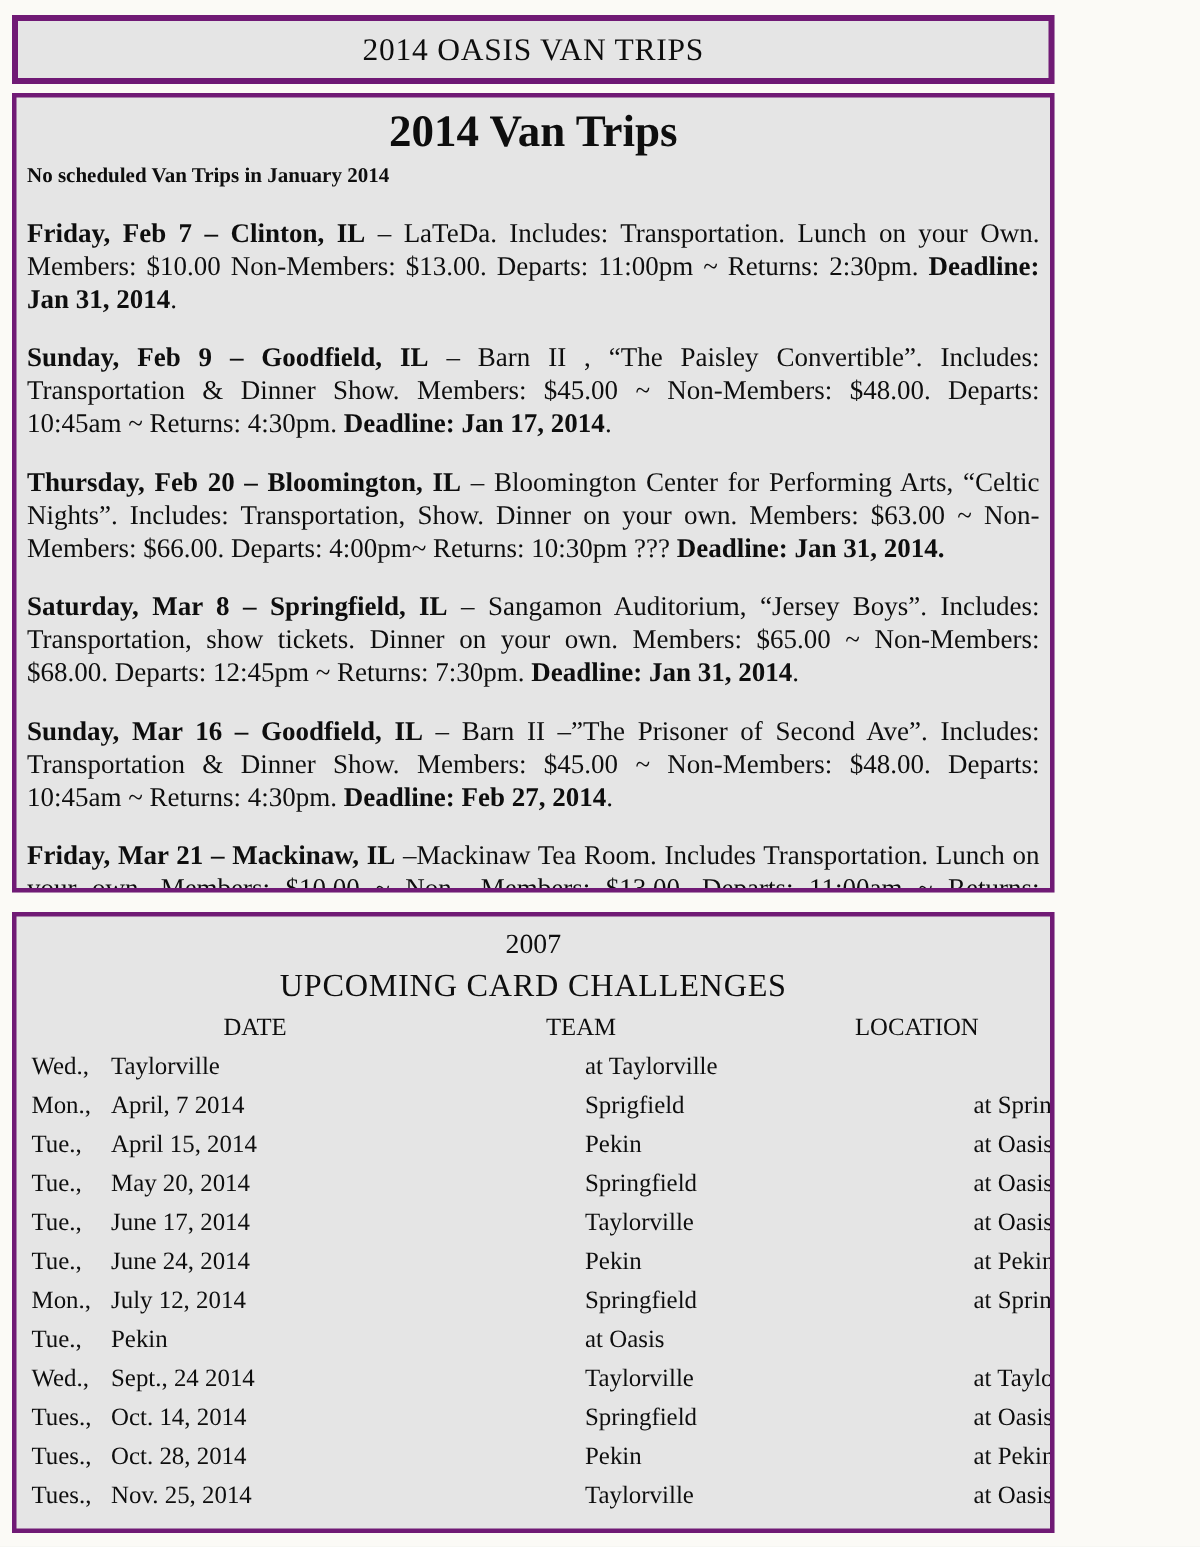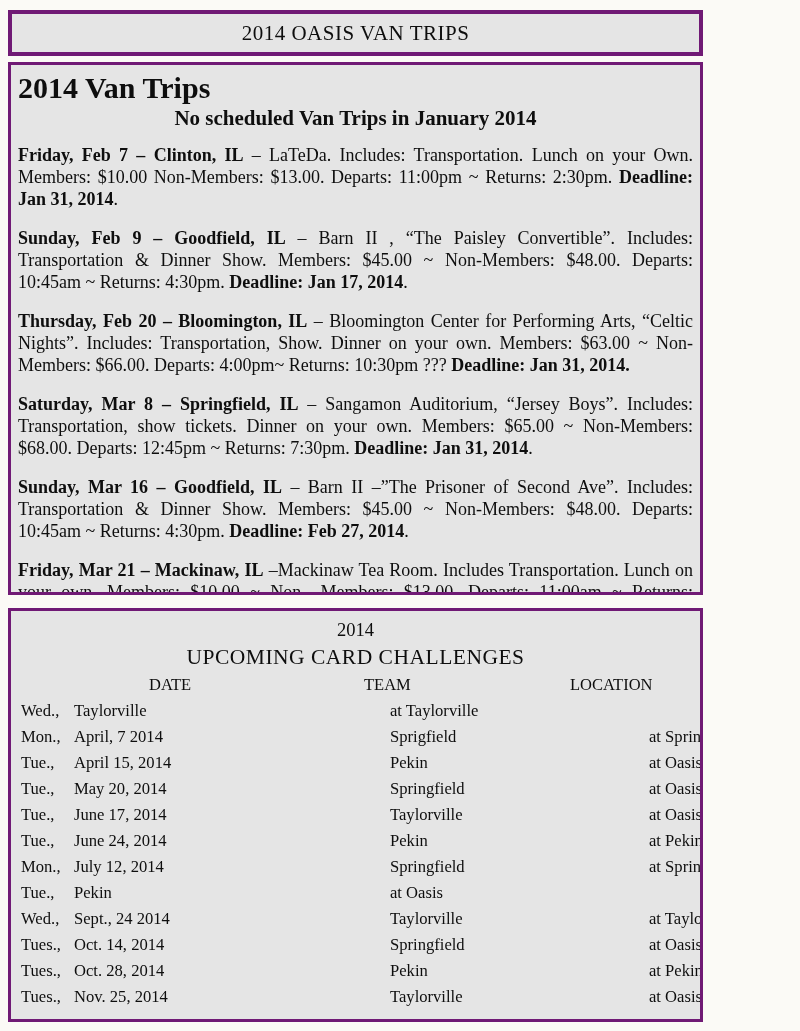--- a/index.html
+++ b/index.html
@@ -39,30 +39,29 @@
     white-space: nowrap;
   }
   
   .trips-box {
     top: 62px;
     height: 533px;
     padding: 0 7px;
     overflow: hidden;
   }
   .trips-title {
-    text-align: left;
+    text-align: center;
     font-weight: bold;
     font-size: 30px;
     margin: 6px 0 2px 0;
     line-height: 34px;
   }
   .trips-subtitle {
-    text-align: center;
     font-weight: bold;
-    font-size: 21px;
+    font-size: 14px;
     margin: 0 0 15px 0;
     line-height: 22px;
   }
   .trip {
     font-size: 18px;
     line-height: 22px;
     text-align: justify;
     margin: 0 0 17px 0;
   }
   .trip b { font-weight: bold; }
@@ -123,21 +122,21 @@
         <div class="trip"><b>Friday, Feb 7 – Clinton, IL</b><span> – LaTeDa. Includes: Transportation.  Lunch on your Own.  Members: $10.00 Non-Members: $13.00.  Departs: 11:00pm ~ Returns: 2:30pm.  </span><b>Deadline: Jan 31, 2014</b><span>.</span></div>
         <div class="trip"><b>Sunday, Feb 9 – Goodfield, IL</b><span> – Barn II , “The Paisley Convertible”.  Includes: Transportation &amp; Dinner Show.  Members: $45.00 ~ Non-Members: $48.00.  Departs: 10:45am ~ Returns: 4:30pm.  </span><b>Deadline: Jan 17, 2014</b><span>.</span></div>
         <div class="trip"><b>Thursday, Feb 20 – Bloomington, IL</b><span> – Bloomington Center for Performing Arts, “Celtic Nights”. Includes: Transportation, Show.  Dinner on your own.  Members: $63.00 ~ Non-Members: $66.00.  Departs: 4:00pm~ Returns: 10:30pm ???  </span><b>Deadline: Jan 31, 2014.</b></div>
         <div class="trip"><b>Saturday, Mar 8 – Springfield, IL</b><span> – Sangamon Auditorium, “Jersey Boys”.  Includes: Transportation, show tickets. Dinner on your own.  Members: $65.00 ~ Non-Members: $68.00.  Departs: 12:45pm ~ Returns: 7:30pm.  </span><b>Deadline: Jan 31, 2014</b><span>.</span></div>
         <div class="trip"><b>Sunday, Mar 16 – Goodfield, IL</b><span> – Barn II –”The Prisoner of Second Ave”. Includes: Transportation &amp; Dinner Show.  Members: $45.00 ~ Non-Members:  $48.00.  Departs: 10:45am ~  Returns: 4:30pm.  </span><b>Deadline: Feb 27, 2014</b><span>.</span></div>
         <div class="trip"><b>Friday, Mar 21 – Mackinaw, IL</b><span> –Mackinaw Tea Room. Includes Transportation. Lunch on your own. Members: $10.00 ~ Non –Members: $13.00.  Departs: 11:00am ~ Returns: 2:30pm. </span><b>Deadline: Feb 14, 2014.</b></div>
       </div>
   </div>
 
   <div class="box challenges-box">
-    <div class="ch-year">2014</div>
+    <div class="ch-year">2007</div>
     <div class="ch-title">UPCOMING CARD CHALLENGES</div>
     <div class="ch-headers">
       <span class="colh colh-date">DATE</span>
       <span class="colh colh-team">TEAM</span>
       <span class="colh colh-location">LOCATION</span>
     </div>
     <div id="challenge-rows">
         <div class="ch-row">
           <span class="ch-cell">Wed.,</span>
           <span class="ch-cell">Taylorville</span>

